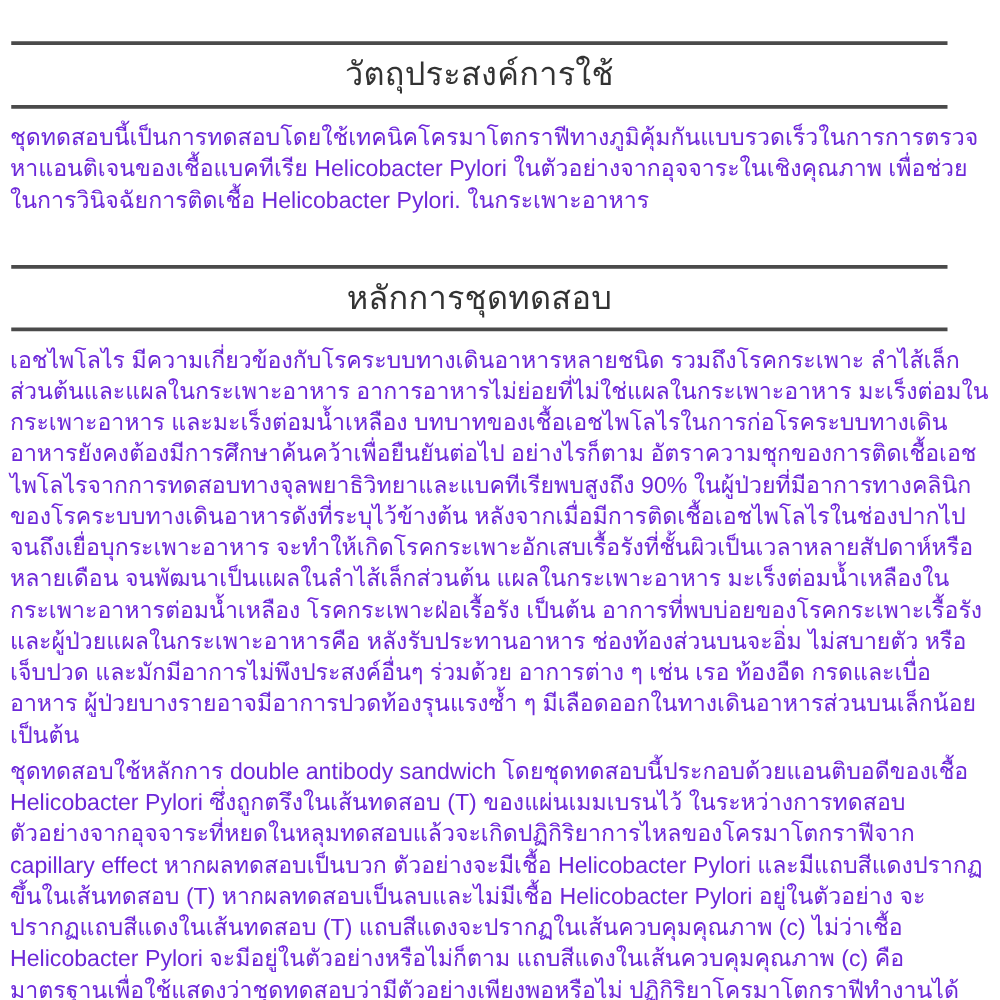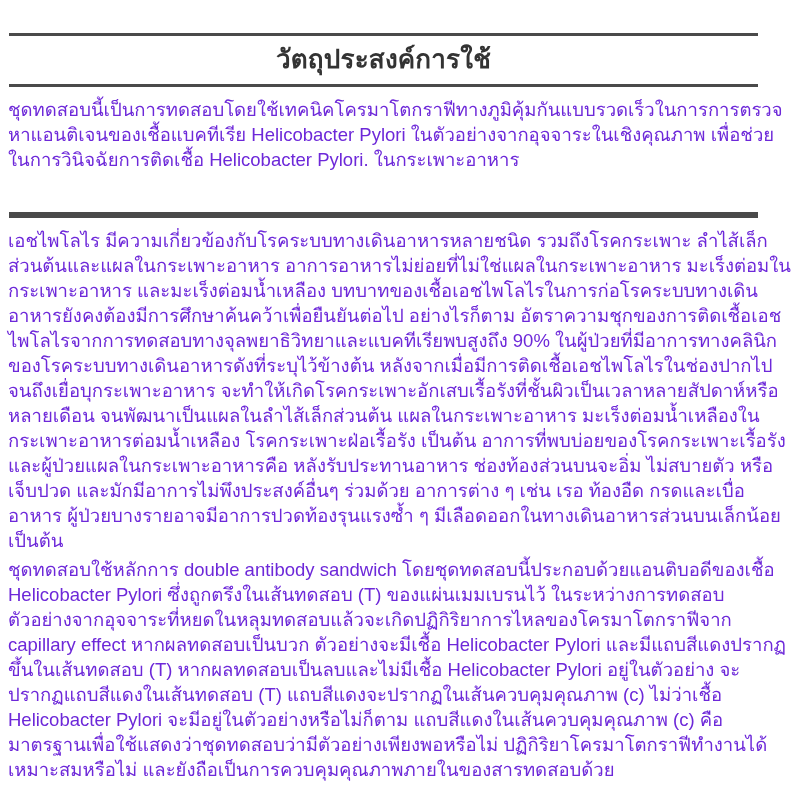--- a/index.html
+++ b/index.html
@@ -22,21 +22,21 @@
     border: none;
     border-top: 3px solid #4a4a4a;
     margin: 0 42px 0 9px;
     height: 0;
   }
   .section-title {
     margin: 0 42px 0 9px;
     padding: 7px 0 8px 0;
     text-align: center;
     font-size: 26px;
-    font-weight: bold;
+    font-weight: normal;
     color: #333333;
     letter-spacing: 0.2px;
     line-height: 1.25;
   }
   .body-text {
     margin: 0;
     padding: 10px 8px 0 8px;
     font-size: 18.5px;
     line-height: 25px;
     color: #6d28d9;
@@ -59,18 +59,19 @@
     <div class="rule"></div>
     <h1 class="section-title">วัตถุประสงค์การใช้</h1>
     <div class="rule"></div>
     <p class="body-text">ชุดทดสอบนี้เป็นการทดสอบโดยใช้เทคนิคโครมาโตกราฟีทางภูมิคุ้มกันแบบรวดเร็วในการการตรวจหาแอนติเจนของเชื้อแบคทีเรีย Helicobacter Pylori ในตัวอย่างจากอุจจาระในเชิงคุณภาพ เพื่อช่วยในการวินิจฉัยการติดเชื้อ Helicobacter Pylori. ในกระเพาะอาหาร</p>
   </section>
 
   <div class="section-gap"></div>
 
   <section>
     <div class="rule"></div>
+    <h1 class="section-title">หลักการชุดทดสอบ</h1>
     <div class="rule"></div>
     <p class="body-text">เอชไพโลไร มีความเกี่ยวข้องกับโรคระบบทางเดินอาหารหลายชนิด รวมถึงโรคกระเพาะ ลำไส้เล็กส่วนต้นและแผลในกระเพาะอาหาร อาการอาหารไม่ย่อยที่ไม่ใช่แผลในกระเพาะอาหาร มะเร็งต่อมในกระเพาะอาหาร และมะเร็งต่อมน้ำเหลือง บทบาทของเชื้อเอชไพโลไรในการก่อโรคระบบทางเดินอาหารยังคงต้องมีการศึกษาค้นคว้าเพื่อยืนยันต่อไป อย่างไรก็ตาม อัตราความชุกของการติดเชื้อเอชไพโลไรจากการทดสอบทางจุลพยาธิวิทยาและแบคทีเรียพบสูงถึง 90% ในผู้ป่วยที่มีอาการทางคลินิกของโรคระบบทางเดินอาหารดังที่ระบุไว้ข้างต้น หลังจากเมื่อมีการติดเชื้อเอชไพโลไรในช่องปากไปจนถึงเยื่อบุกระเพาะอาหาร จะทำให้เกิดโรคกระเพาะอักเสบเรื้อรังที่ชั้นผิวเป็นเวลาหลายสัปดาห์หรือหลายเดือน จนพัฒนาเป็นแผลในลำไส้เล็กส่วนต้น แผลในกระเพาะอาหาร มะเร็งต่อมน้ำเหลืองในกระเพาะอาหารต่อมน้ำเหลือง โรคกระเพาะฝ่อเรื้อรัง เป็นต้น อาการที่พบบ่อยของโรคกระเพาะเรื้อรังและผู้ป่วยแผลในกระเพาะอาหารคือ หลังรับประทานอาหาร ช่องท้องส่วนบนจะอิ่ม ไม่สบายตัว หรือเจ็บปวด และมักมีอาการไม่พึงประสงค์อื่นๆ ร่วมด้วย อาการต่าง ๆ เช่น เรอ ท้องอืด กรดและเบื่ออาหาร ผู้ป่วยบางรายอาจมีอาการปวดท้องรุนแรงซ้ำ ๆ มีเลือดออกในทางเดินอาหารส่วนบนเล็กน้อย เป็นต้น</p>
     <p class="body-text para-follow">ชุดทดสอบใช้หลักการ double antibody sandwich โดยชุดทดสอบนี้ประกอบด้วยแอนติบอดีของเชื้อ Helicobacter Pylori ซึ่งถูกตรึงในเส้นทดสอบ (T) ของแผ่นเมมเบรนไว้ ในระหว่างการทดสอบ ตัวอย่างจากอุจจาระที่หยดในหลุมทดสอบแล้วจะเกิดปฏิกิริยาการไหลของโครมาโตกราฟีจาก capillary effect หากผลทดสอบเป็นบวก ตัวอย่างจะมีเชื้อ Helicobacter Pylori และมีแถบสีแดงปรากฏขึ้นในเส้นทดสอบ (T) หากผลทดสอบเป็นลบและไม่มีเชื้อ Helicobacter Pylori อยู่ในตัวอย่าง จะปรากฏแถบสีแดงในเส้นทดสอบ (T) แถบสีแดงจะปรากฏในเส้นควบคุมคุณภาพ (c) ไม่ว่าเชื้อ Helicobacter Pylori จะมีอยู่ในตัวอย่างหรือไม่ก็ตาม แถบสีแดงในเส้นควบคุมคุณภาพ (c) คือมาตรฐานเพื่อใช้แสดงว่าชุดทดสอบว่ามีตัวอย่างเพียงพอหรือไม่ ปฏิกิริยาโครมาโตกราฟีทำงานได้เหมาะสมหรือไม่ และยังถือเป็นการควบคุมคุณภาพภายในของสารทดสอบด้วย</p>
   </section>
 
 </div>
 
 </body></html>

